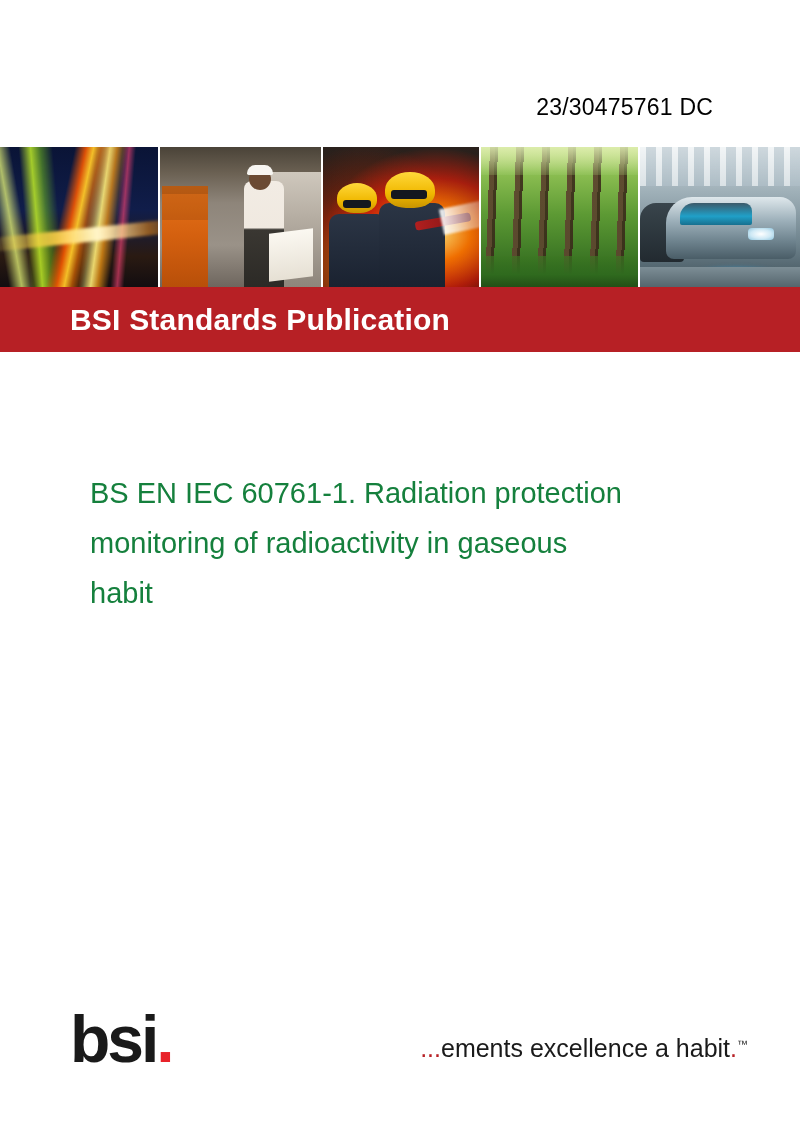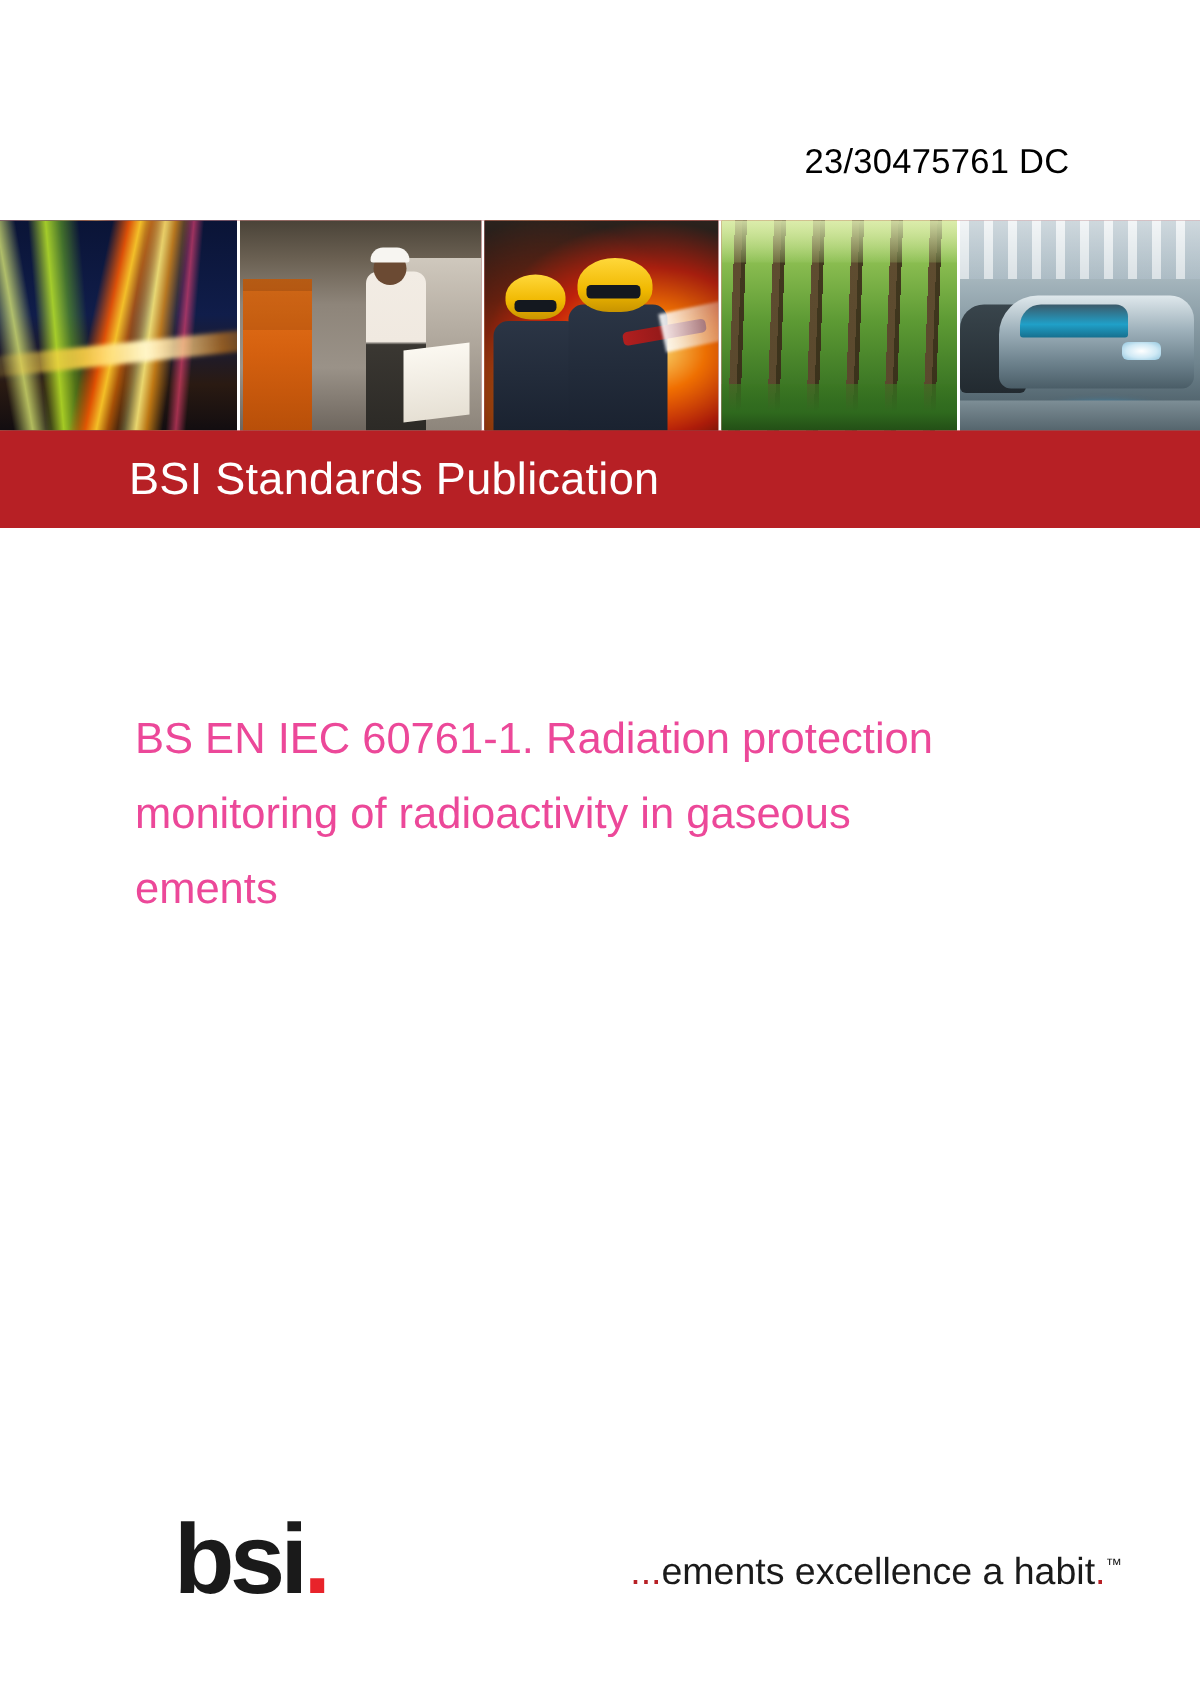--- a/index.html
+++ b/index.html
@@ -281,51 +281,49 @@
     height: 65px;
     background: #b72025;
   }
   .banner-title {
     position: absolute;
     left: 70px;
     top: 50%;
     transform: translateY(-50%);
     color: #ffffff;
     font-size: 30px;
-    font-weight: 400;
+    font-weight: 700;
     letter-spacing: 0.2px;
     white-space: nowrap;
-    margin-left: 16px;
   }
 
   
   .title-block {
     position: absolute;
     left: 90px;
     top: 468px;
     width: 640px;
   }
   .title-line {
     font-size: 29px;
     line-height: 50px;
-    color: #ec4899;
+    color: #15803d;
     white-space: nowrap;
   }
 
   
   .logo {
     position: absolute;
     left: 70px;
     top: 1006px;
     font-size: 66px;
     line-height: 66px;
     font-weight: 700;
     letter-spacing: -3px;
     color: #1a1a1a;
-    margin-left: 46px;
   }
   .logo-dot { color: #e8232a; }
 
   .tagline {
     position: absolute;
     right: 52px;
     top: 1034px;
     font-size: 25px;
     color: #1a1a1a;
     white-space: nowrap;
@@ -384,18 +382,18 @@
 
 </div>
 
 <div class="banner">
   <div class="banner-title">BSI Standards Publication</div>
 </div>
 
 <div class="title-block">
   <div class="title-line">BS EN IEC 60761-1. Radiation protection</div>
   <div class="title-line">monitoring of radioactivity in gaseous</div>
-  <div class="title-line">ements</div>
+  <div class="title-line">habit</div>
 </div>
 
 <div class="logo"><span>bsi</span><span class="logo-dot">.</span></div>
 
 <div class="tagline"><span class="tagline-dots">...</span><span>ements excellence a habit</span><span class="tagline-period">.</span><span class="tagline-tm">™</span></div>
 
 </body></html>

